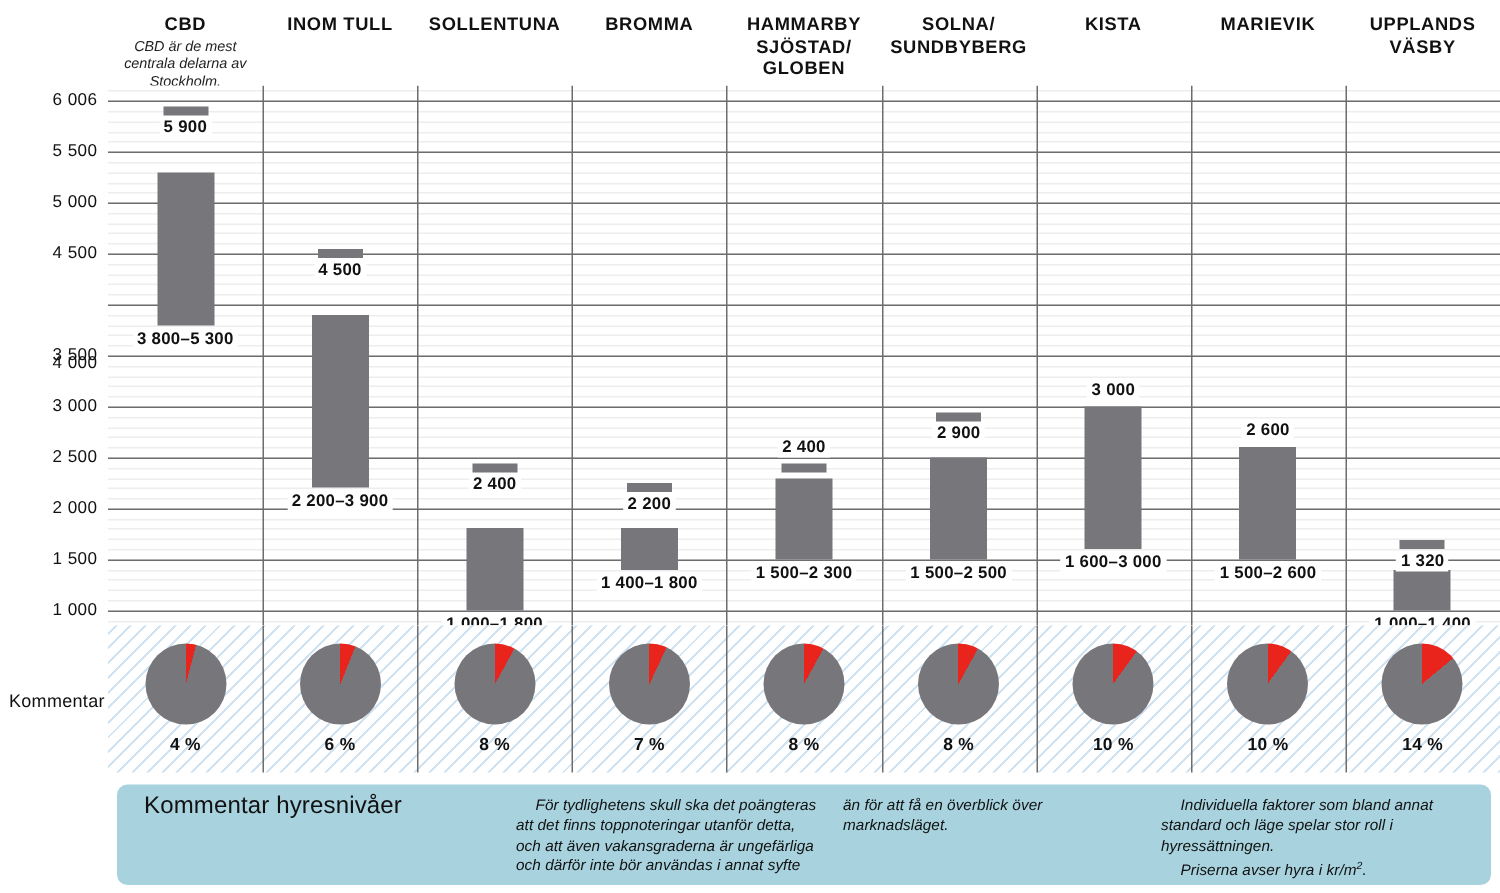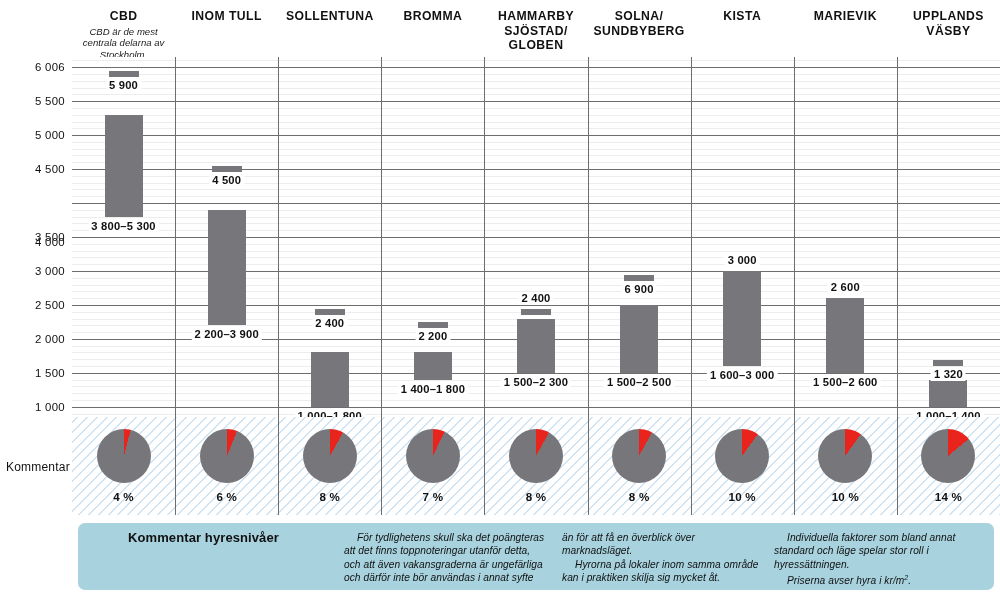--- a/index.html
+++ b/index.html
@@ -124,22 +124,22 @@
     display: flex;
     padding: 8px 12px 6px 18px;
     gap: 0;
   }
   .cmt-col { flex: 1; padding-right: 14px; }
   .cmt-col.c1 { flex: 0 0 248px; }
   .cmt-col.c2 { flex: 0 0 218px; }
   .cmt-col.c3 { flex: 0 0 212px; }
   .cmt-col.c4 { flex: 0 0 210px; padding-right: 0; }
   .cmt-head {
-    font-size: 13px; font-weight: 700; color: #111;
-    line-height: 13.4px; letter-spacing: .1px; margin-left: 32px;
+    font-size: 16px; font-weight: 400; color: #111;
+    line-height: 13.4px; letter-spacing: .1px;
   }
   .cmt-p {
     font-size: 10.2px; font-style: italic; color: #111;
     line-height: 13.4px; letter-spacing: .05px;
   }
   .cmt-p.indent { text-indent: 13px; }
   .cmt-p sup { font-size: 7px; vertical-align: super; }
 </style>
 </head>
 <body>
@@ -276,21 +276,21 @@
       <div class="val-label" style="left: 360.889px; top: 273.302px;">2 200</div>
       <div class="val-label" style="left: 360.889px; top: 325.642px;">1 400–1 800</div>
       <div class="col-sep" style="left: 412.444px;"></div>
       <div class="bar" title="HAMMARBY SJÖSTAD/ GLOBEN: 1 500–2 300" style="left: 445px; top: 261.509px; width: 38px; height: 54.3396px;"></div>
       <div class="cap" style="left: 449px; top: 251.717px; width: 30px;"></div>
       <div class="val-label" style="left: 464px; top: 234.717px;">2 400</div>
       <div class="val-label" style="left: 464px; top: 318.849px;">1 500–2 300</div>
       <div class="col-sep" style="left: 515.556px;"></div>
       <div class="bar" title="SOLNA/ SUNDBYBERG: 1 500–2 500" style="left: 548.111px; top: 247.925px; width: 38px; height: 67.9245px;"></div>
       <div class="cap" style="left: 552.111px; top: 217.755px; width: 30px;"></div>
-      <div class="val-label" style="left: 567.111px; top: 225.755px;">6 900</div>
+      <div class="val-label" style="left: 567.111px; top: 225.755px;">2 900</div>
       <div class="val-label" style="left: 567.111px; top: 318.849px;">1 500–2 500</div>
       <div class="col-sep" style="left: 618.667px;"></div>
       <div class="bar" title="KISTA: 1 600–3 000" style="left: 651.222px; top: 213.962px; width: 38px; height: 95.0943px;"></div>
       <div class="val-label" style="left: 670.222px; top: 196.962px;">3 000</div>
       <div class="val-label" style="left: 670.222px; top: 312.057px;">1 600–3 000</div>
       <div class="col-sep" style="left: 721.778px;"></div>
       <div class="bar" title="MARIEVIK: 1 500–2 600" style="left: 754.333px; top: 241.132px; width: 38px; height: 74.717px;"></div>
       <div class="val-label" style="left: 773.333px; top: 224.132px;">2 600</div>
       <div class="val-label" style="left: 773.333px; top: 318.849px;">1 500–2 600</div>
       <div class="col-sep" style="left: 824.889px;"></div>
@@ -350,21 +350,20 @@
 
   <div id="comment">
     <div class="cmt-col c1">
       <div class="cmt-head">Kommentar hyresnivåer</div>
     </div>
     <div class="cmt-col c2">
       <div class="cmt-p indent">För tydlighetens skull ska det poängteras att det finns toppnoteringar utanför detta, och att även vakansgraderna är ungefärliga och därför inte bör användas i annat syfte</div>
     </div>
     <div class="cmt-col c3">
       <div class="cmt-p">än för att få en överblick över marknadsläget.</div>
-      <div class="cmt-p indent">Hyrorna på lokaler inom samma område kan i praktiken skilja sig mycket åt.</div>
     </div>
     <div class="cmt-col c4">
       <div class="cmt-p indent">Individuella faktorer som bland annat standard och läge spelar stor roll i hyressättningen.</div>
       <div class="cmt-p indent"><span>Priserna avser hyra i kr/m</span><sup>2</sup><span>.</span></div>
     </div>
   </div>
 
 </div>
 
 </body></html>

